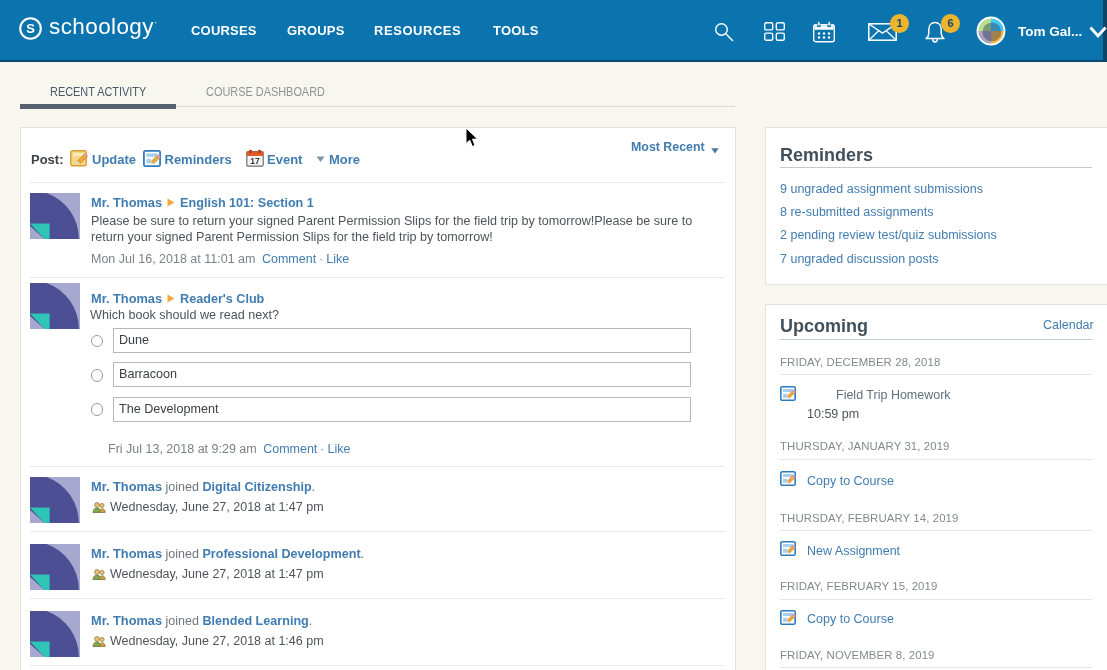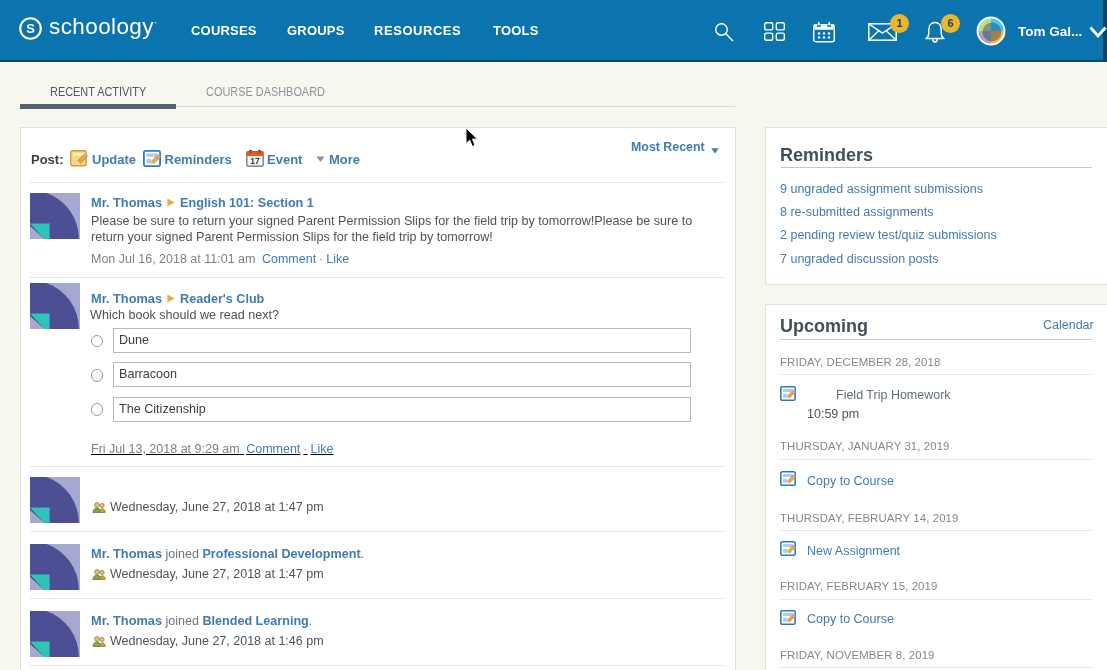--- a/index.html
+++ b/index.html
@@ -189,34 +189,37 @@
   <span class="bluebold">Mr. Thomas</span><svg width="8" height="9" viewBox="0 0 8 9" style="margin:0 5px;">
         <path d="M0.5 0.5 L7.5 4.5 L0.5 8.5 Z" fill="#eda93d"></path>
       </svg><span class="crs">Reader's Club</span>
 </div>
 <div class="abs body-text" style="left:90px; top:307px;">Which book should we read next?</div>
 <div class="radio" style="top:334.7px;"></div>
 <div class="pollbox" style="top:328px;">Dune</div>
 <div class="radio" style="top:369px;"></div>
 <div class="pollbox" style="top:362.4px;">Barracoon</div>
 <div class="radio" style="top:403.4px;"></div>
-<div class="pollbox" style="top:396.8px;">The Citizenship</div>
-<div class="abs" style="left:91px; top:438.8px; white-space:nowrap;text-decoration:underline;">
+<div class="pollbox" style="top:396.8px;">The Development</div>
+<div class="abs" style="left:108px; top:438.8px; white-space:nowrap;">
   <span class="meta">Fri Jul 13, 2018 at 9:29 am</span>
   <span class="blue t13" style="margin-left:2px;">Comment</span><span class="meta" style="margin:0 3px;">·</span><span class="blue t13">Like</span>
 </div>
 <div class="sep" style="left:30px; top:466px; width:695px;"></div>
 
 <div class="avatar" style="left:30px; top:477px;">
 <svg width="50" height="46" viewBox="0 0 50 46">
   <rect width="50" height="46" fill="#a6a8cf"></rect>
   <path d="M0 0 L16.5 0 A48.9 48.9 0 0 1 48.9 46 L0 46 Z" fill="#4c4f93"></path>
   <polygon points="0,30.5 19.6,30.5 19.6,46 14.5,46" fill="#2ec4b6"></polygon>
   <polygon points="0,33 14.5,46 0,46" fill="#a6a8cf"></polygon>
 </svg>
+</div>
+<div class="abs" style="left:91px; top:477.3px; white-space:nowrap;">
+  <span class="bluebold">Mr. Thomas</span><span class="joined"> joined </span><span class="crs">Digital Citizenship</span><span class="joined">.</span>
 </div>
 <svg class="abs" style="left:92px; top:501px;" width="14" height="14" viewBox="0 0 14 14">
   <circle cx="5" cy="4" r="2.4" fill="#e8c27a" stroke="#8a6d2f" stroke-width="0.7"></circle>
   <path d="M1 11.5 C1 8.5 3 7 5 7 C7 7 9 8.5 9 11.5 Z" fill="#7fa64c" stroke="#55702c" stroke-width="0.7"></path>
   <circle cx="10" cy="4.5" r="2.1" fill="#e8c27a" stroke="#8a6d2f" stroke-width="0.7"></circle>
   <path d="M7.5 11.5 C7.5 9 9 7.8 10.3 7.8 C11.8 7.8 13.2 9 13.2 11.5 Z" fill="#c9a23f" stroke="#8a6d2f" stroke-width="0.7"></path>
 </svg>
 <span class="abs wed" style="left:110px; top:500px;">Wednesday, June 27, 2018 at 1:47 pm</span>
 <div class="sep" style="left:30px; top:531px; width:695px;"></div>
 

